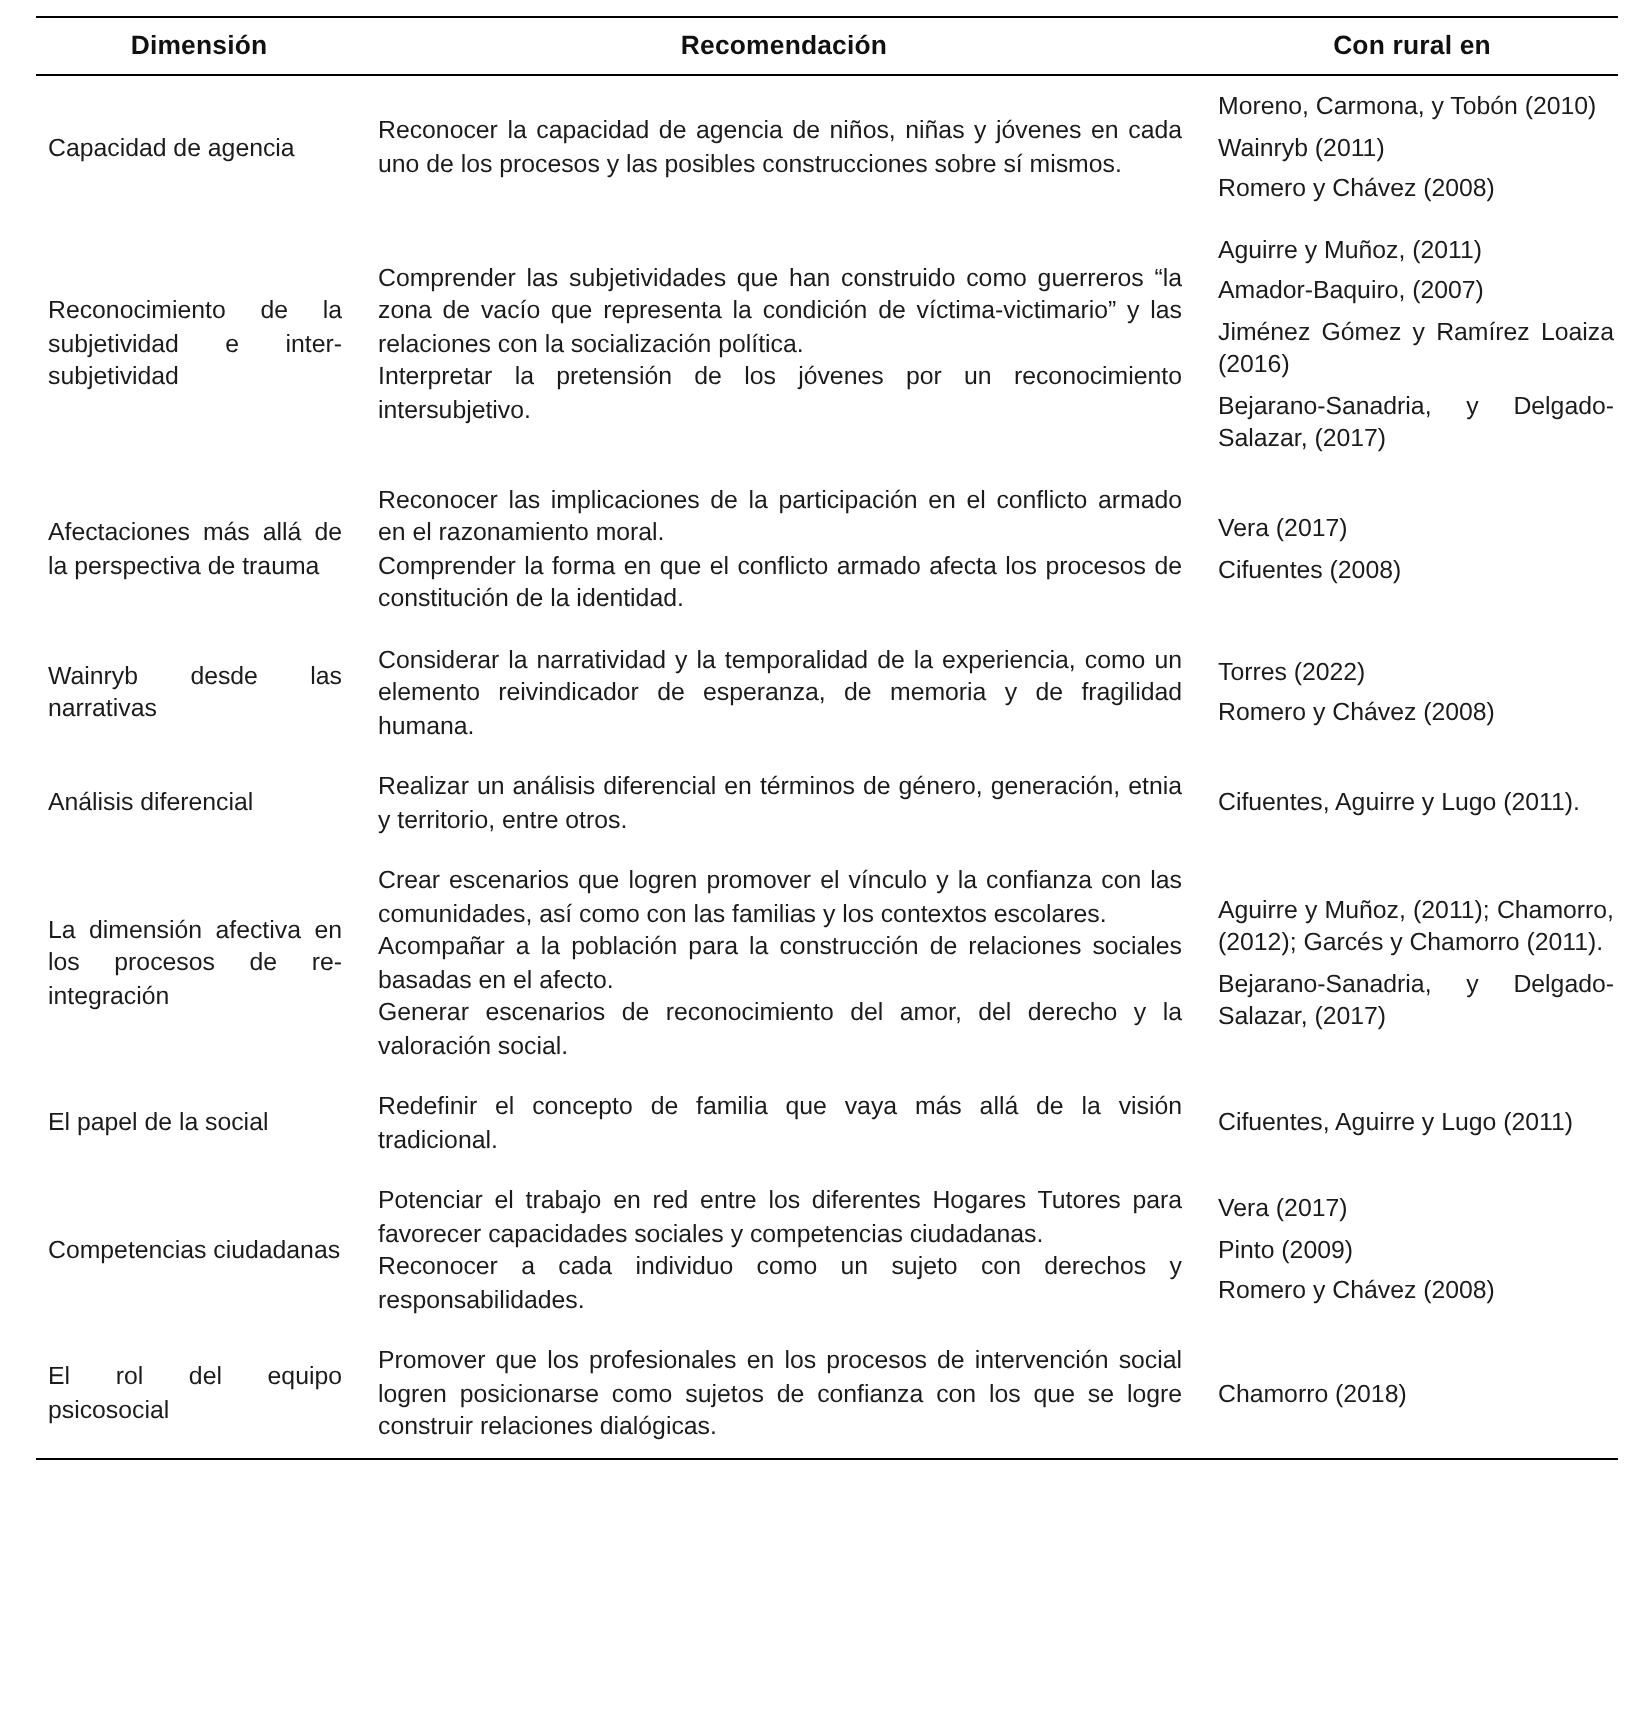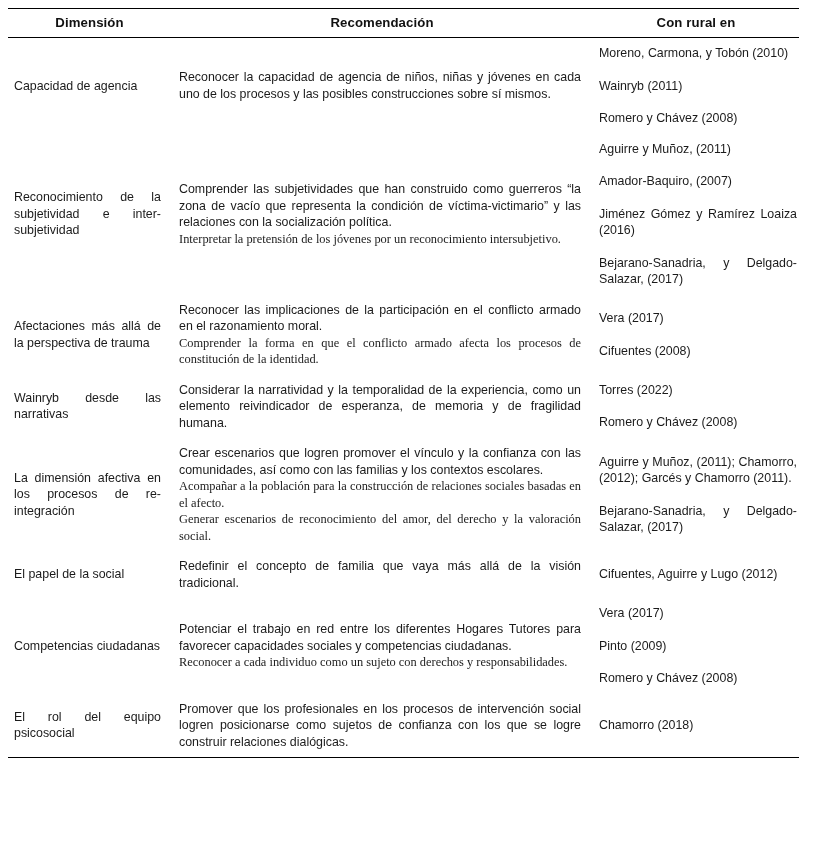--- a/index.html
+++ b/index.html
@@ -14,21 +14,21 @@
     font-family: "Liberation Sans", sans-serif;
     color: #1b1b1b;
     overflow: hidden;
   }
 
   .table-wrap {
     position: relative;
     width: 821px;
     height: 867px;
     box-sizing: border-box;
-    padding: 8px 18px 0 8px;
+    padding: 8px 18px 0 18px;
     border-radius: 31px;
   }
 
   table.rec-table {
     width: 791px;
     border-collapse: collapse;
     table-layout: fixed;
     font-size: 12.4px;
   }
 
@@ -80,23 +80,23 @@
   td.base-cell {
     padding: 4px 2px 4px 6px;
     text-align: justify;
     text-align-last: left;
     line-height: 1.33;
     vertical-align: middle;
     hyphens: manual;
   }
 
   .rec-para { margin: 0; }
-  .rec-para + .rec-para { margin-top: 0px; font-family: Liberation Serif, serif; }
+  .rec-para + .rec-para { margin-top: 0px; }
   .base-block { margin: 0; }
-  .base-block + .base-block { margin-top: 16px; }
+  .base-block + .base-block { margin-top: 4px; }
 
   
   tr.body-row > td { padding-top: 7px; padding-bottom: 7px; }
 </style>
 </head>
 <body>
 
 <div class="table-wrap">
   <table class="rec-table">
     <colgroup>
@@ -151,38 +151,47 @@
           <td class="dim-cell">Wainryb desde las narrativas</td>
           <td class="rec-cell">
             <p class="rec-para">Considerar la narratividad y la temporalidad de la experiencia, como un elemento reivindicador de esperanza, de memoria y de fragilidad humana.</p>
           </td>
           <td class="base-cell">
             <p class="base-block">Torres (2022)</p>
             <p class="base-block">Romero y Chávez (2008)</p>
           </td>
         </tr>
         <tr class="body-row">
+          <td class="dim-cell">Análisis diferencial</td>
+          <td class="rec-cell">
+            <p class="rec-para">Realizar un análisis diferencial en términos de género, generación, etnia y territorio, entre otros.</p>
+          </td>
+          <td class="base-cell">
+            <p class="base-block">Cifuentes, Aguirre y Lugo (2011).</p>
+          </td>
+        </tr>
+        <tr class="body-row">
           <td class="dim-cell">La dimensión afectiva en los procesos de re-integración</td>
           <td class="rec-cell">
             <p class="rec-para">Crear escenarios que logren promover el vínculo y la confianza con las comunidades, así como con las familias y los contextos escolares.</p>
             <p class="rec-para">Acompañar a la población para la construcción de relaciones sociales basadas en el afecto.</p>
             <p class="rec-para">Generar escenarios de reconocimiento del amor, del derecho y la valoración social.</p>
           </td>
           <td class="base-cell">
             <p class="base-block">Aguirre y Muñoz, (2011); Chamorro, (2012); Garcés y Chamorro (2011).</p>
             <p class="base-block">Bejarano-Sanadria, y Delgado-Salazar, (2017)</p>
           </td>
         </tr>
         <tr class="body-row">
           <td class="dim-cell">El papel de la social</td>
           <td class="rec-cell">
             <p class="rec-para">Redefinir el concepto de familia que vaya más allá de la visión tradicional.</p>
           </td>
           <td class="base-cell">
-            <p class="base-block">Cifuentes, Aguirre y Lugo (2012)</p>
+            <p class="base-block">Cifuentes, Aguirre y Lugo (2011)</p>
           </td>
         </tr>
         <tr class="body-row">
           <td class="dim-cell">Competencias ciudadanas</td>
           <td class="rec-cell">
             <p class="rec-para">Potenciar el trabajo en red entre los diferentes Hogares Tutores para favorecer capacidades sociales y competencias ciudadanas.</p>
             <p class="rec-para">Reconocer a cada individuo como un sujeto con derechos y responsabilidades.</p>
           </td>
           <td class="base-cell">
             <p class="base-block">Vera (2017)</p>

